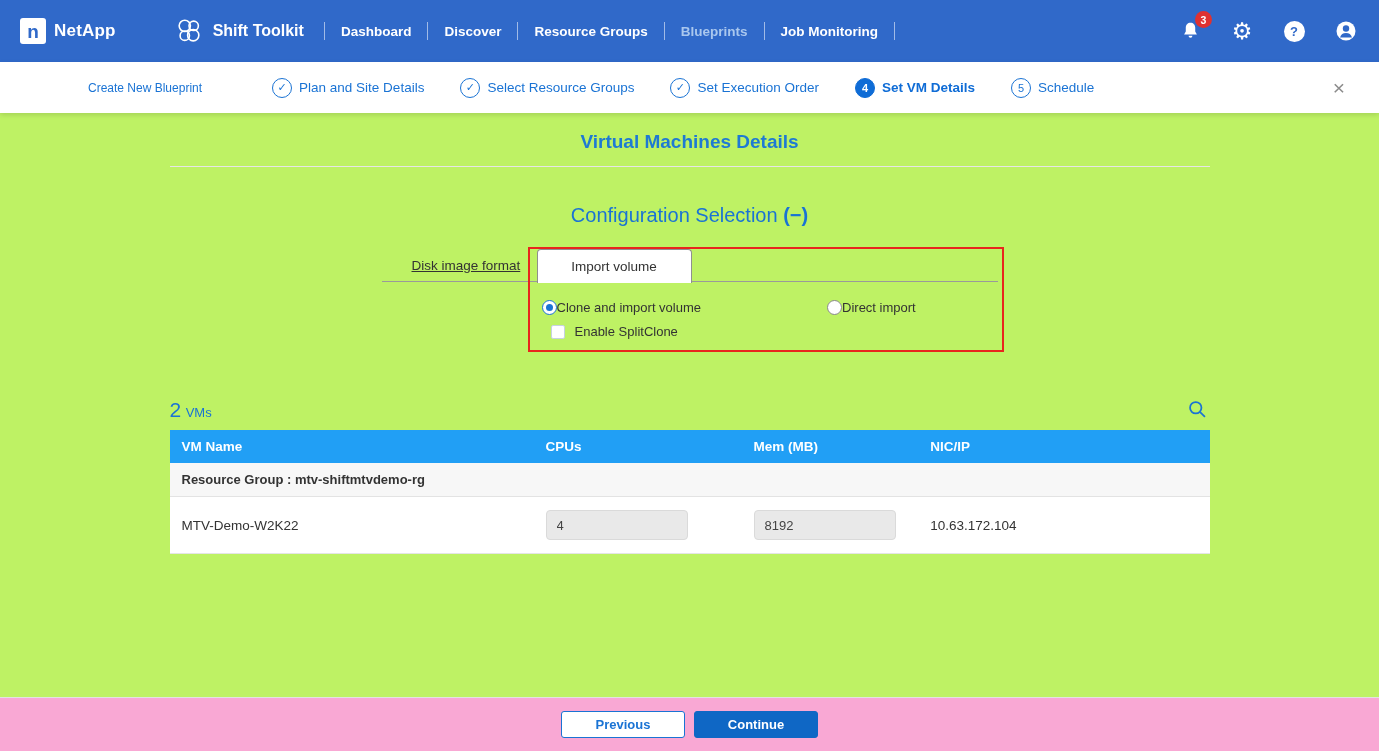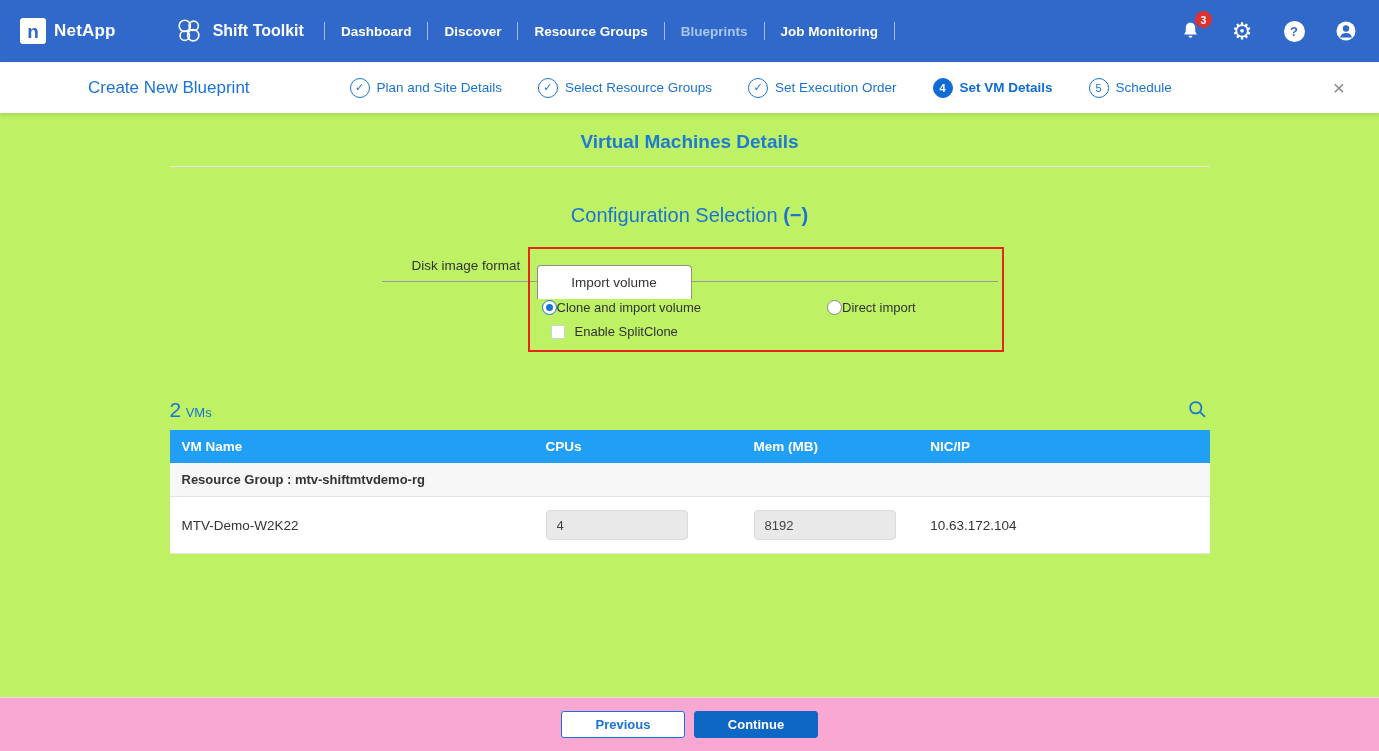--- a/index.html
+++ b/index.html
@@ -44,21 +44,21 @@
     color:#3069c9; font-size:13px; font-weight:bold;
     display:flex; align-items:center; justify-content:center;
   }
 
   
   .wizardbar {
     height:51px; flex:0 0 51px; background:#fff;
     display:flex; align-items:center; padding:0 28px 0 88px;
     box-shadow:0 2px 5px rgba(0,0,0,.13); position:relative; z-index:5;
   }
-  .wizard-title { color:#1a73d4; font-size:17px; margin-right:100px; white-space:nowrap; }
+  .wizard-title { color:#1a73d4; font-size:12px; margin-right:70px; white-space:nowrap; }
   .steps { display:flex; align-items:center; gap:36px; }
   .step { display:flex; align-items:center; gap:7px; cursor:pointer; white-space:nowrap; }
   .step-circle {
     width:20px; height:20px; border-radius:50%; border:1.5px solid #1a73d4;
     display:flex; align-items:center; justify-content:center;
     font-size:11px; color:#1a73d4; background:#fff;
   }
   .step.active .step-circle { background:#0f6cd6; border-color:#0f6cd6; color:#fff; font-weight:bold; }
   .step-label { color:#1a73d4; font-size:13.5px; }
   .step.active .step-label { font-weight:bold; color:#0f6cd6; }
@@ -67,27 +67,27 @@
   
   .content { flex:1 1 auto; background:#bef264; border-bottom:1px solid #e2e2e2; overflow:hidden; }
   .container { width:1040px; margin:0 auto; }
   .page-title { text-align:center; color:#1e7ad3; font-size:19px; margin-top:18px; }
   .title-rule { border:none; border-top:1px solid #e6e6e6; margin:13px 0 0 0; }
   .config-title { text-align:center; color:#1a73d4; font-size:20px; margin-top:37px; }
   .config-title .collapse { font-weight:bold; cursor:pointer; }
 
   
   .tab-block { position:relative; width:616px; margin:22px auto 0 auto; }
-  .tab-row { display:flex; align-items:flex-end; height:33px; border-bottom:1px solid #9a9a9a; }
+  .tab-row { display:flex; align-items:flex-end; height:33px; border-bottom:1px solid #9a9a9a;text-decoration:underline; }
   .tab {
     font-size:13.5px; color:#333; padding:8px 18px; cursor:pointer; white-space:nowrap;
   }
   .tab.inactive { margin-left:12px; }
   .tab.active {
-    position:absolute; left:155px; top:16px; width:155px; height:34px;
+    position:absolute; left:155px; top:0; width:155px; height:34px;
     background:#fff; border:1px solid #8f8f8f; border-bottom:none;
     border-radius:4px 4px 0 0; display:flex; align-items:center; justify-content:center;
   }
   .options { padding:18px 0 22px 0; }
   .radio-row { display:flex; align-items:center; margin-left:160px; }
   .radio-item { display:flex; align-items:flex-end; cursor:pointer; }
   .radio-item + .radio-item { margin-left:126px; }
   .radio {
     width:15px; height:15px; border-radius:50%; background:#fff; border:1.5px solid #8a8a8a;
     display:flex; align-items:center; justify-content:center;

